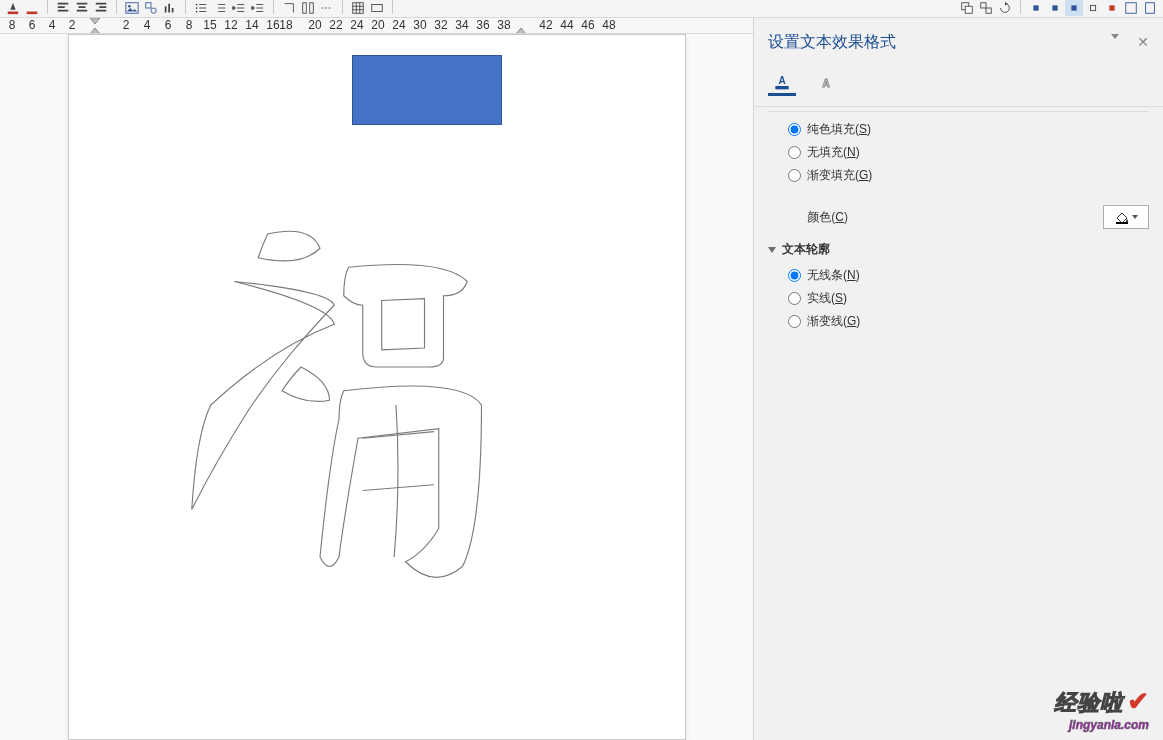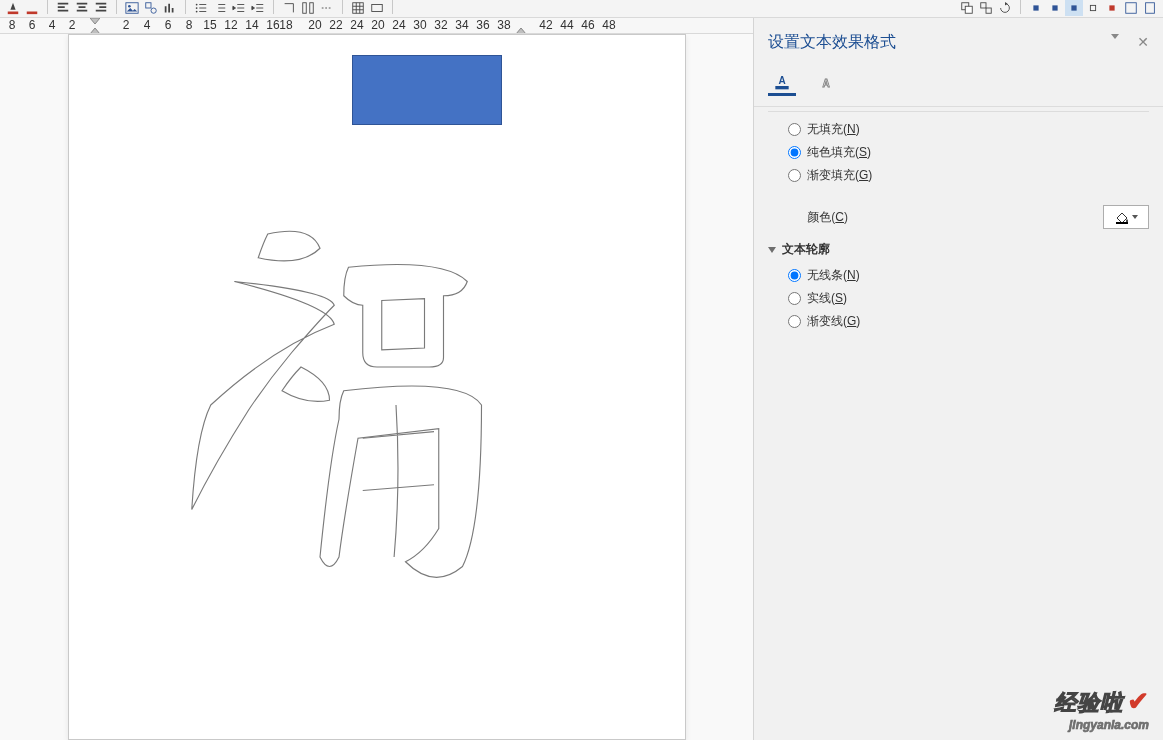--- a/index.html
+++ b/index.html
@@ -55,21 +55,21 @@
   .pct-spin{position:absolute;right:0;top:0;bottom:0;width:15px;border-left:1px solid #adadad;display:flex;flex-direction:column}
   .pct-spin div{flex:1;display:flex;align-items:center;justify-content:center}
   .pct-spin .up{border-bottom:1px solid #adadad}
   .pct-spin .tri-up{width:0;height:0;border-left:3px solid transparent;border-right:3px solid transparent;border-bottom:4px solid #555}
   .pct-spin .tri-dn{width:0;height:0;border-left:3px solid transparent;border-right:3px solid transparent;border-top:4px solid #555}
 
   
   .wm{position:absolute;right:14px;bottom:8px;text-align:right;pointer-events:none}
   .wm .big{font-size:22px;font-weight:900;color:#fff;-webkit-text-stroke:1px #444;font-style:italic;letter-spacing:1px}
   .wm .check{color:#d23b2b;font-size:26px;font-weight:900;margin-left:4px}
-  .wm .small{font-size:12px;font-style:italic;color:#737373;-webkit-text-stroke:.6px #666;font-weight:700}
+  .wm .small{font-size:12px;font-style:italic;color:#a21caf;-webkit-text-stroke:.6px #666;font-weight:700}
   .under{text-decoration:underline}
   .caret-icon{width:0;height:0;border-left:4px solid transparent;border-right:4px solid transparent;border-top:5px solid #888;display:inline-block}
   .x-icon{font-size:14px;color:#888;cursor:pointer}
 </style>
 </head>
 <body>
 
 <div class="toolbar">
   <div class="tb-group">
     <span class="tb-icon red">
@@ -338,26 +338,26 @@
             <text x="12" y="18" text-anchor="middle" font-size="18" font-weight="bold" fill="none" stroke="#7c7c7c">A</text>
           </svg>
       </div>
     </div>
 
     <div class="panel-body">
       <div style="height:1px;background:#dcdcdc;margin-bottom:4px"></div>
 
       <div class="section">
         <label class="opt">
+          <input type="radio" name="fill" checked="" style="">
+          <span><span>纯色填充</span>(<span class="under">S</span>)</span>
+        </label>
+        <label class="opt">
           <input type="radio" name="fill" style="">
           <span><span>无填充</span>(<span class="under">N</span>)</span>
-        </label>
-        <label class="opt">
-          <input type="radio" name="fill" checked="" style="">
-          <span><span>纯色填充</span>(<span class="under">S</span>)</span>
         </label>
         <label class="opt">
           <input type="radio" name="fill" style="">
           <span><span>渐变填充</span>(<span class="under">G</span>)</span>
         </label>
 
         <div class="row" style="margin-top:14px">
           <div class="label"><span>颜色</span>(<span class="under">C</span>)</div>
           <div class="spacer"></div>
           <div class="color-btn">

